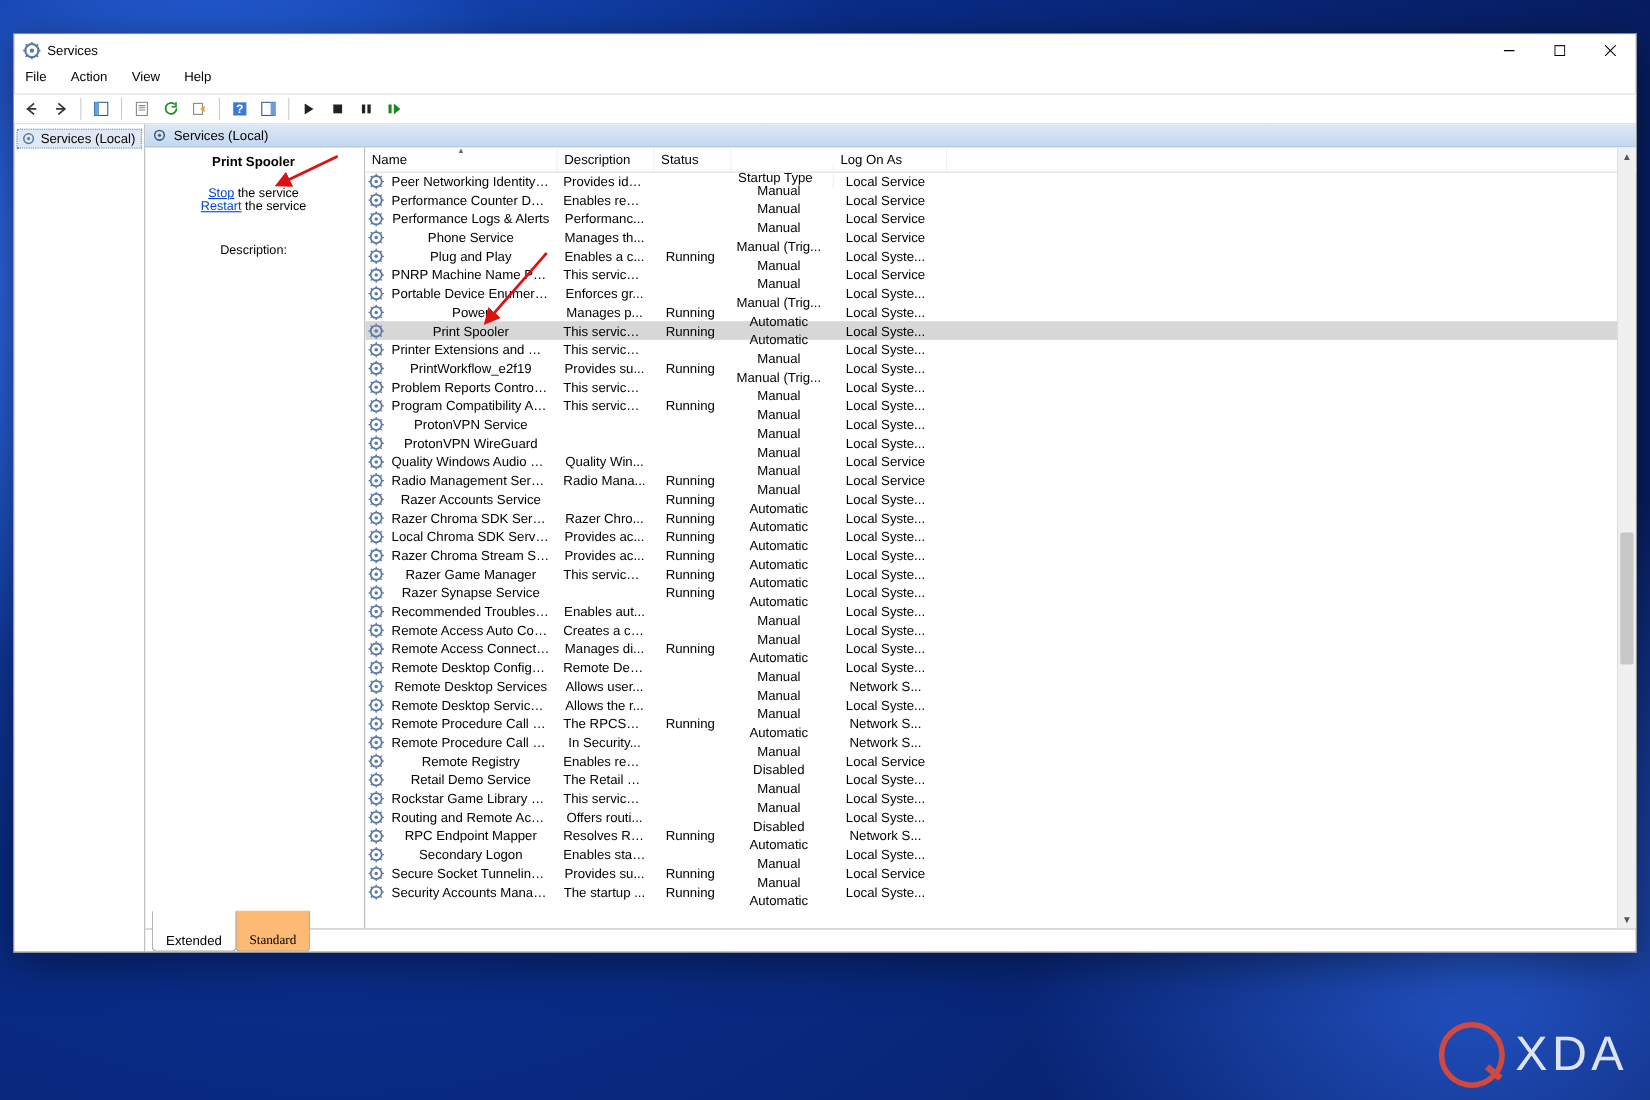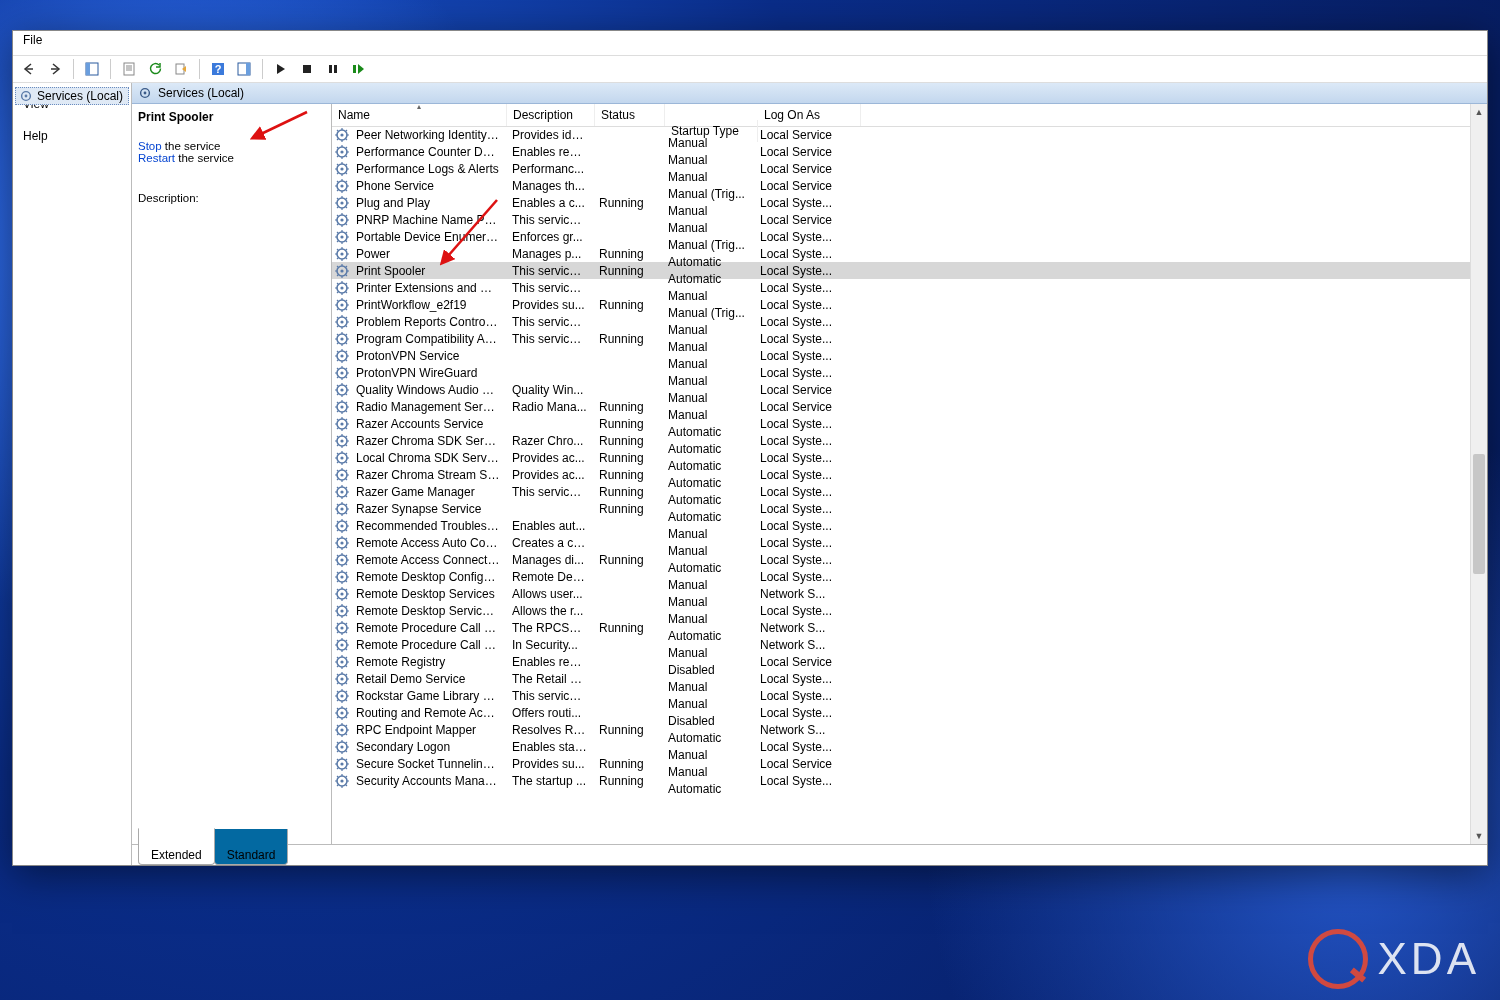--- a/index.html
+++ b/index.html
@@ -6,50 +6,50 @@
   .bg{position:absolute;inset:0;background:radial-gradient(circle at 20% 30%,#1e5fe0 0%,#0a2d8a 40%,#061a5a 100%);}
   .bg::before,.bg::after{content:"";position:absolute;border-radius:50%;}
   .bg::before{width:900px;height:900px;left:-300px;top:-200px;background:radial-gradient(circle,#3a7bff 0%,transparent 60%);}
   .bg::after{width:1000px;height:1000px;right:-350px;bottom:-350px;background:radial-gradient(circle,#2456c9 0%,transparent 60%);}
   .window{position:absolute;left:12px;top:30px;right:12px;bottom:134px;background:#fff;border:1px solid #888;box-shadow:0 8px 40px rgba(0,0,0,.5);display:flex;flex-direction:column;}
   .titlebar{height:30px;display:flex;align-items:center;padding:0 0 0 8px;}
   .titlebar .ticon{width:16px;height:16px;margin-right:6px;}
   .title{font-size:12px;}
   .win-btns{margin-left:auto;display:flex;}
   .win-btn{width:46px;height:30px;display:flex;align-items:center;justify-content:center;color:#000;}
-  .menubar{height:20px;padding:0 6px 4px;display:flex;gap:14px;font-size:12px;flex-direction:column;}
+  .menubar{height:20px;padding:0 6px 4px;display:flex;gap:14px;font-size:12px;}
   .menubar span{padding:2px 4px;cursor:default;}
   .toolbar{height:26px;border-top:1px solid #ddd;border-bottom:1px solid #ddd;display:flex;align-items:center;padding:0 4px;gap:2px;background:#fff;}
   .tbtn{width:22px;height:22px;display:flex;align-items:center;justify-content:center;border:1px solid transparent;}
   .divider{width:1px;height:20px;background:#ccc;margin:0 4px;}
-  .body{flex:1;display:flex;border-top:none;min-height:0;}
+  .body{flex:1;display:flex;border-top:none;min-height:0;text-align:center;}
   .tree{width:114px;border-right:1px solid #bbb;padding:4px 2px;}
   .tree-item{display:flex;align-items:center;gap:4px;padding:1px 3px;font-size:12px;background:#dfe9f5;border:1px dotted #6a8cbf;}
   .content{flex:1;display:flex;flex-direction:column;min-height:0;}
   .content-hdr{height:20px;background:linear-gradient(#dce9f7,#c3d7ee);border-bottom:1px solid #9cb7d8;display:flex;align-items:center;padding-left:6px;font-size:12px;gap:6px;}
   .extended{flex:1;display:flex;min-height:0;}
   .detail{width:185px;border-right:1px solid #bbb;padding:6px 8px 6px 6px;font-size:11.5px;position:relative;}
   .detail b{font-size:12px;}
-  .detail a{color:#0645d1;cursor:pointer;}
+  .detail a{color:#0645d1;text-decoration:underline;cursor:pointer;}
   .listwrap{flex:1;position:relative;min-height:0;overflow:hidden;border-left:none;}
   .colhdr{height:22px;display:flex;background:#fff;border-bottom:1px solid #ddd;}
   .colhdr .col{height:100%;display:flex;align-items:center;padding:0 6px;border-right:1px solid #eee;font-size:12px;position:relative;}
   .sort-arrow{position:absolute;left:50%;top:-2px;transform:translateX(-50%);font-size:8px;color:#666;}
   .list{position:absolute;left:0;right:16px;top:22px;bottom:0;overflow:hidden;}
   .row{height:17px;display:flex;align-items:center;font-size:12px;white-space:nowrap;}
   .row.sel{background:#d7d7d7;}
   .row .cell{padding:0 6px;overflow:hidden;text-overflow:ellipsis;}
   .gicon{width:16px;height:16px;flex:none;margin-left:2px;}
   .scrollbar-v{position:absolute;right:0;top:0;bottom:0;width:16px;background:#f0f0f0;border-left:1px solid #ddd;}
   .scroll-arrow{height:16px;display:flex;align-items:center;justify-content:center;font-size:9px;color:#555;}
   .thumb{position:absolute;left:2px;right:2px;top:350px;height:120px;background:#c7c7c7;border-radius:2px;}
   .tabs{height:20px;border-top:1px solid #bbb;display:flex;align-items:flex-end;padding-left:6px;font-size:12px;}
   .tab{padding:19px 12px 2px;border:1px solid #aaa;border-top:none;border-radius:0 0 4px 4px;background:#fff;margin-right:-1px;position:relative;}
   .tab.active{background:#fff;z-index:2;border-top:1px solid #fff;margin-top:-1px;}
-  .tab.inactive{background:#0369a1;}
+  .tab.inactive{background:#fdba74;font-family:Liberation Serif, serif;}
   .arrow-annot{position:absolute;pointer-events:none;}
   .arrow-annot svg{overflow:visible;}
   .xda{position:absolute;right:20px;bottom:10px;height:62px;display:flex;align-items:center;color:#fff;opacity:.85;font-family:Arial,sans-serif;}
   .xda .q{width:50px;height:50px;border:5px solid #f04a2e;border-radius:50%;position:relative;margin-right:10px;}
   .xda .q::after{content:"";position:absolute;width:16px;height:6px;background:#f04a2e;right:-3px;bottom:6px;transform:rotate(40deg);}
   .xda .txt{font-size:44px;font-weight:300;letter-spacing:4px;}
   
   .c-name{width:162px;}
   .c-desc{width:75px;}
   .c-stat{width:57px;}
@@ -57,20 +57,45 @@
   .c-log{width:90px;}
   .c-pad{flex:1;}
 </style>
 </head>
 <body>
 
 <div class="bg"></div>
 
 <div class="window">
 
+  <div class="titlebar">
+    <svg class="ticon" viewBox="0 0 16 16">
+        <circle cx="8" cy="8" r="6" fill="none" stroke="#5a7aa8" stroke-width="2"></circle>
+        <circle cx="8" cy="8" r="2" fill="#5a7aa8"></circle>
+        <path d="M8 0v3M8 13v3M0 8h3M13 8h3M2.3 2.3l2 2M11.7 11.7l2 2M2.3 13.7l2-2M11.7 4.3l2-2" stroke="#5a7aa8" stroke-width="1.5"></path>
+      </svg>
+    <span class="title">Services</span>
+    <div class="win-btns">
+      <div class="win-btn">
+          <svg width="10" height="10">
+            <path d="M0 5h10" stroke="#000"></path>
+          </svg>
+        </div>
+      <div class="win-btn">
+          <svg width="10" height="10">
+            <rect x=".5" y=".5" width="9" height="9" fill="none" stroke="#000"></rect>
+          </svg>
+        </div>
+      <div class="win-btn">
+          <svg width="10" height="10">
+            <path d="M0 0l10 10M10 0L0 10" stroke="#000"></path>
+          </svg>
+        </div>
+    </div>
+  </div>
 
   <div class="menubar">
     <span>File</span>
     <span>Action</span>
     <span>View</span>
     <span>Help</span>
   </div>
 
   <div class="toolbar">
     <div class="tbtn">

